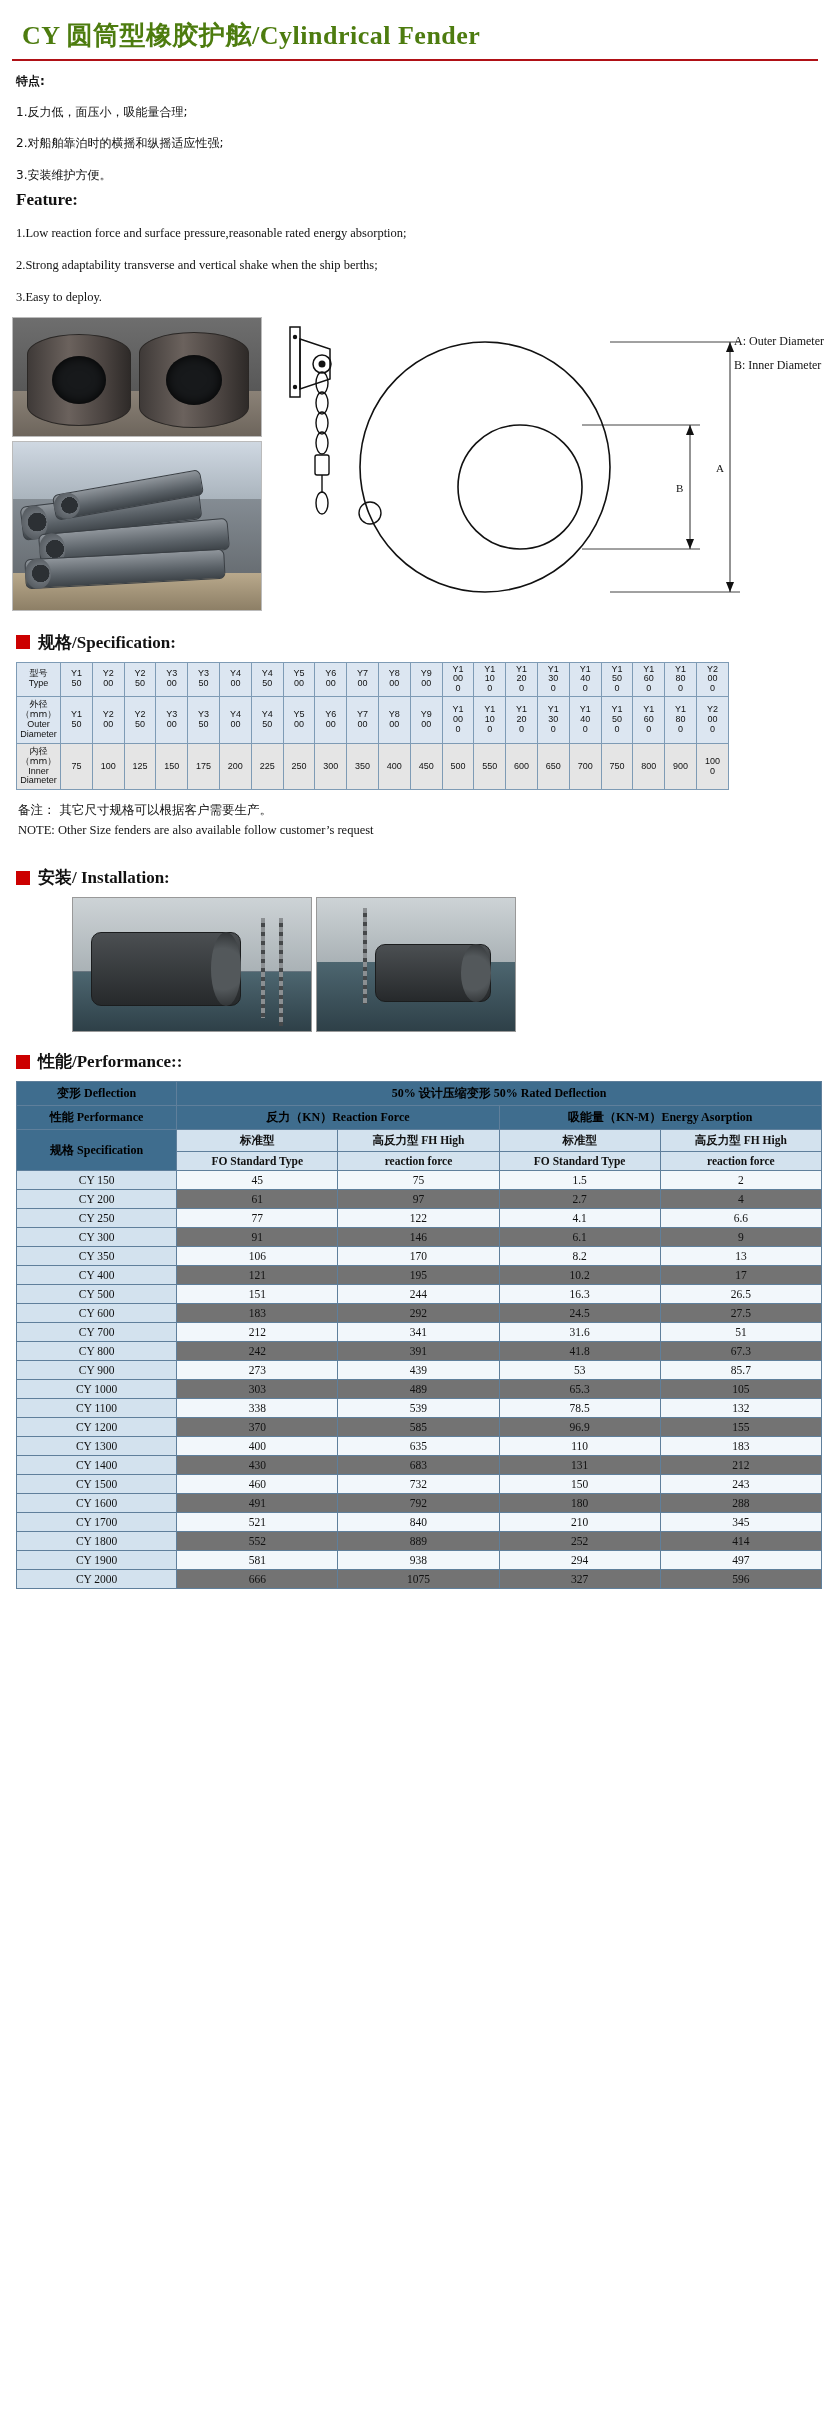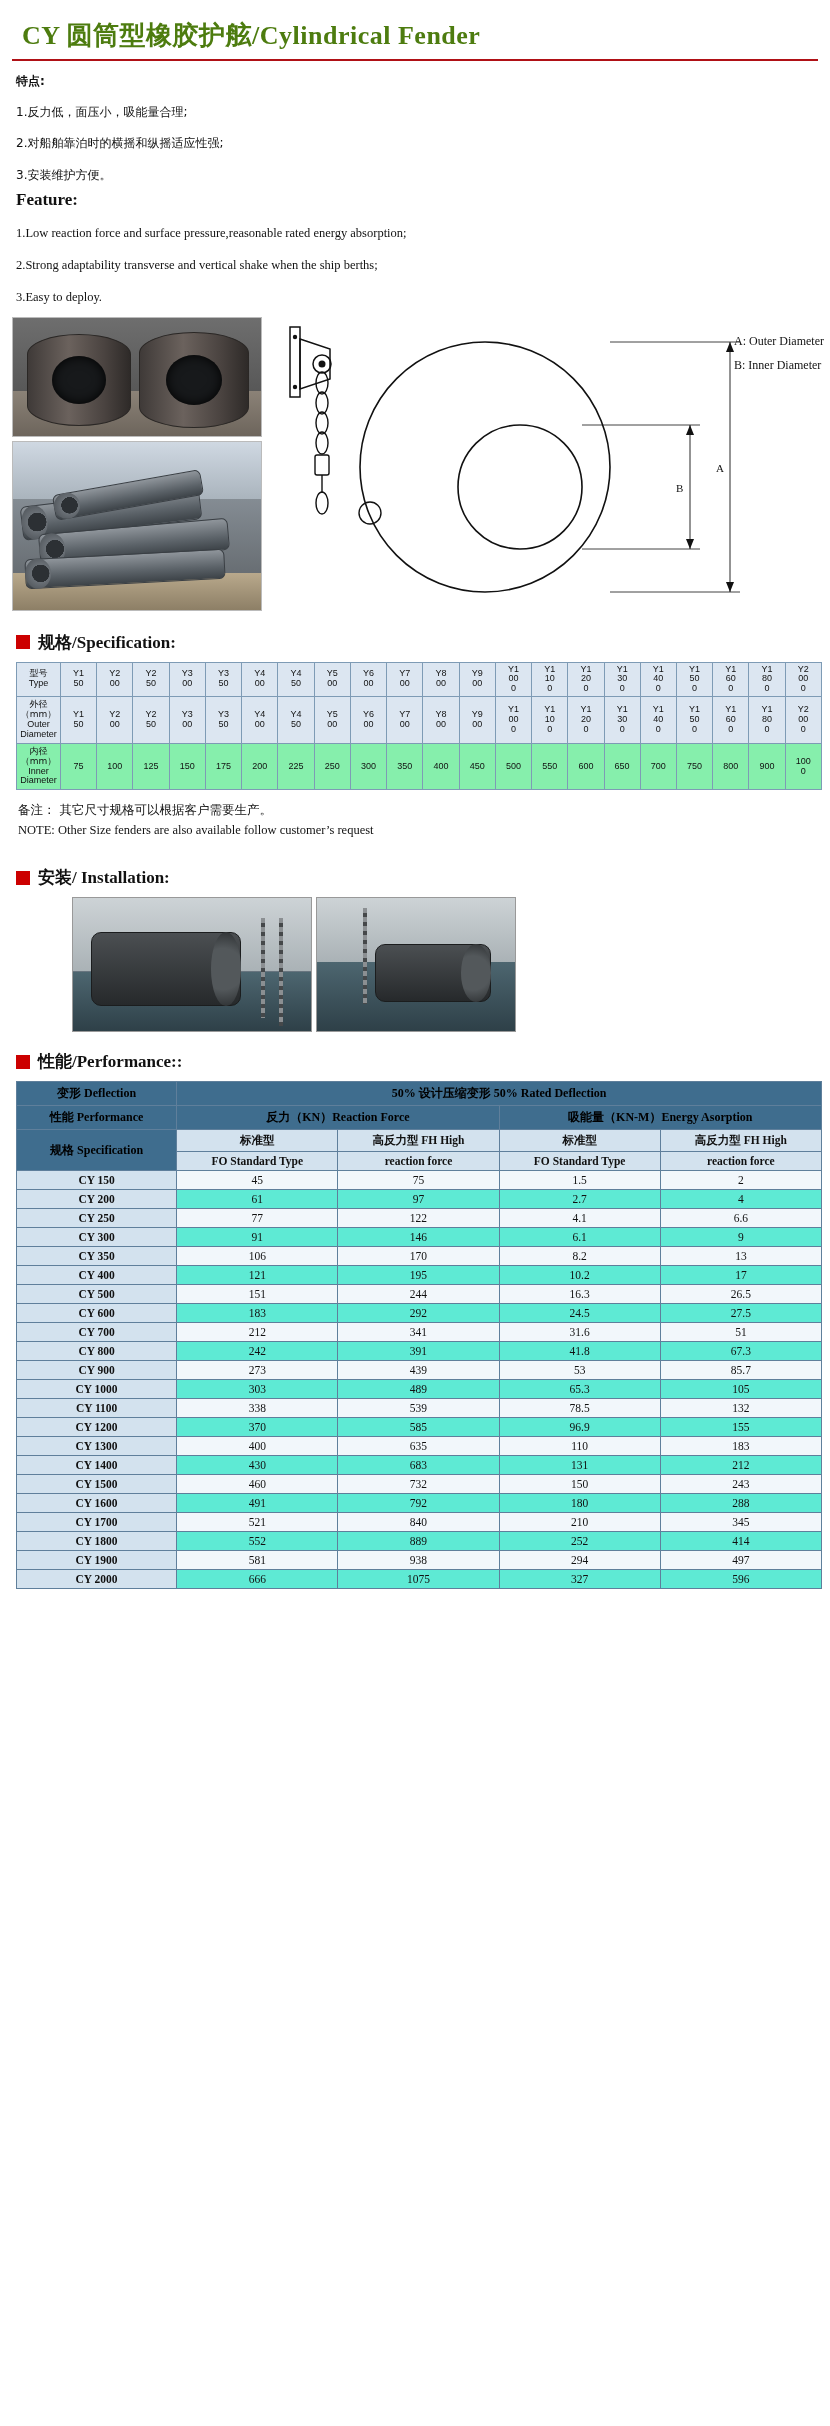--- a/index.html
+++ b/index.html
@@ -123,42 +123,42 @@
   }
   .sec-head .txt {
     font-size: 17px;
     font-weight: bold;
     font-family: "DejaVu Sans", sans-serif;
   }
   .sec-head .txt .en { font-family: "Liberation Serif", serif; }
   
   table { border-collapse: collapse; }
   .spec-table {
-    width: 806px;
+    width: 713px;
     margin-left: 4px;
     table-layout: fixed;
   }
   .spec-table td, .spec-table th {
     border: 1px solid #7e9bb5;
     font-size: 9px;
     text-align: center;
     vertical-align: middle;
     padding: 2px 0;
     font-family: "Liberation Sans", sans-serif;
     line-height: 1.1;
   }
   .spec-table .rowhead {
     background: #dce6f1;
     width: 44px;
     font-weight: normal;
     font-size: 9px;
     padding: 3px 1px;
   }
   .spec-table .hdr td { background: #dce6f1; }
-  .spec-table .datarow td { background: #86efac; }
+  .spec-table .datarow td { background: #e5e5e5; }
   .spec-table .rowhead .cn { font-family: "DejaVu Sans", sans-serif; }
   .note {
     margin: 10px 0 0 6px;
     font-size: 12.5px;
     line-height: 1.6;
   }
   .note .cn { font-family: "DejaVu Sans", sans-serif; }
   
   .install-row {
     display: flex;
@@ -216,24 +216,24 @@
     font-weight: bold;
     font-size: 12px;
   }
   .perf-table .subhead {
     background: #d3e2ee;
     font-weight: bold;
     font-size: 11.5px;
   }
   .perf-table .spec-col {
     background: #d3e2ee;
-    font-weight: bold;
+    font-weight: normal;
   }
   .perf-table .val { background: #f2f7fb; }
-  .perf-table tr.alt .val { background: #5eead4; }
+  .perf-table tr.alt .val { background: #737373; }
 </style>
 </head>
 <body>
 
 <div class="page">
 
   <div class="title-bar">
     <div class="title">CY 圆筒型橡胶护舷/Cylindrical Fender</div>
   </div>
 

